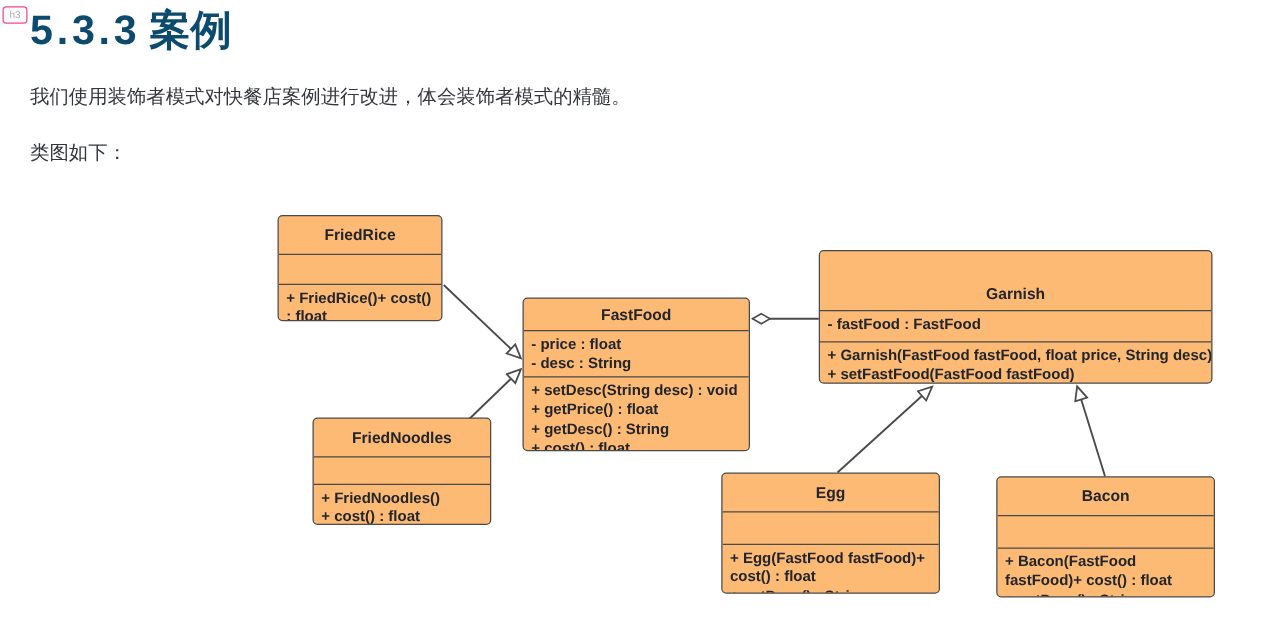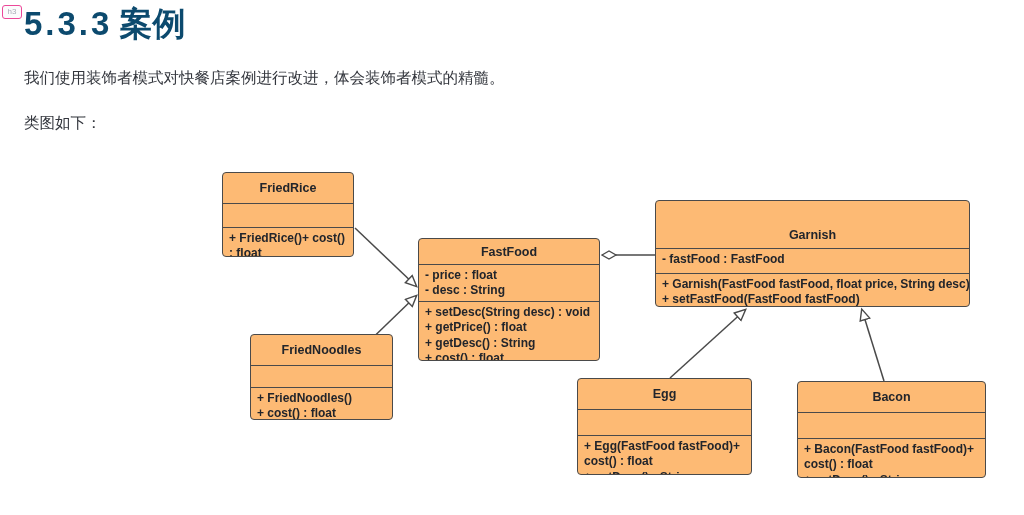--- a/index.html
+++ b/index.html
@@ -202,21 +202,21 @@
     <div class="uml-title" style="height:30px;">Egg</div>
     <div class="uml-sep"></div>
     <div class="uml-sec empty" style="height:25px;"></div>
     <div class="uml-sep"></div>
     <div class="uml-sec wrap">
       <div class="ln">+ Egg(FastFood fastFood)+ cost() : float</div>
       <div class="ln">+ getDesc() : String</div>
     </div>
   </div>
 
-  <div class="uml-box" style="left:797px; top:381px; width:189px; height:97px;">
+  <div class="uml-box" style="left:797px; top:381px; width:175px; height:97px;">
     <div class="uml-title" style="height:30px;">Bacon</div>
     <div class="uml-sep"></div>
     <div class="uml-sec empty" style="height:25px;"></div>
     <div class="uml-sep"></div>
     <div class="uml-sec wrap">
       <div class="ln">+ Bacon(FastFood fastFood)+ cost() : float</div>
       <div class="ln">+ getDesc() : String</div>
     </div>
   </div>
 

